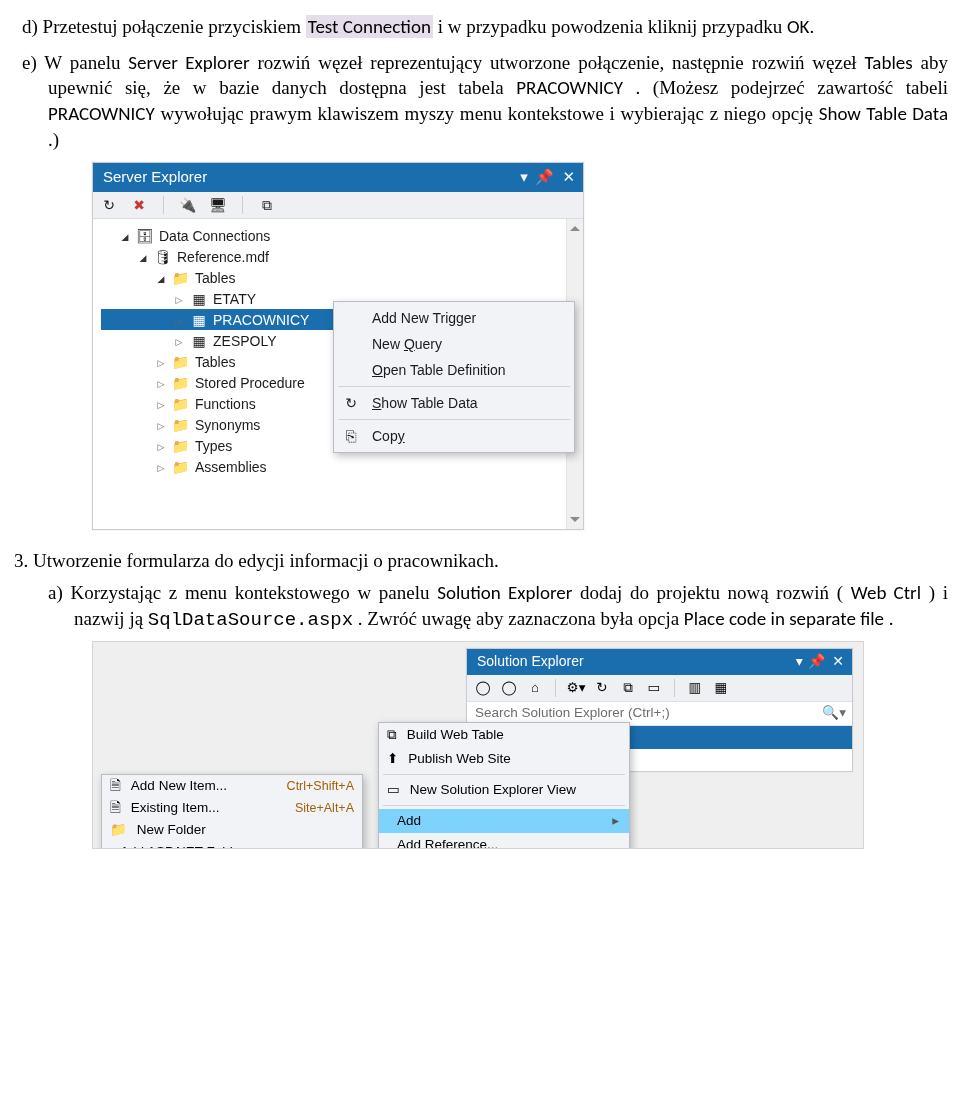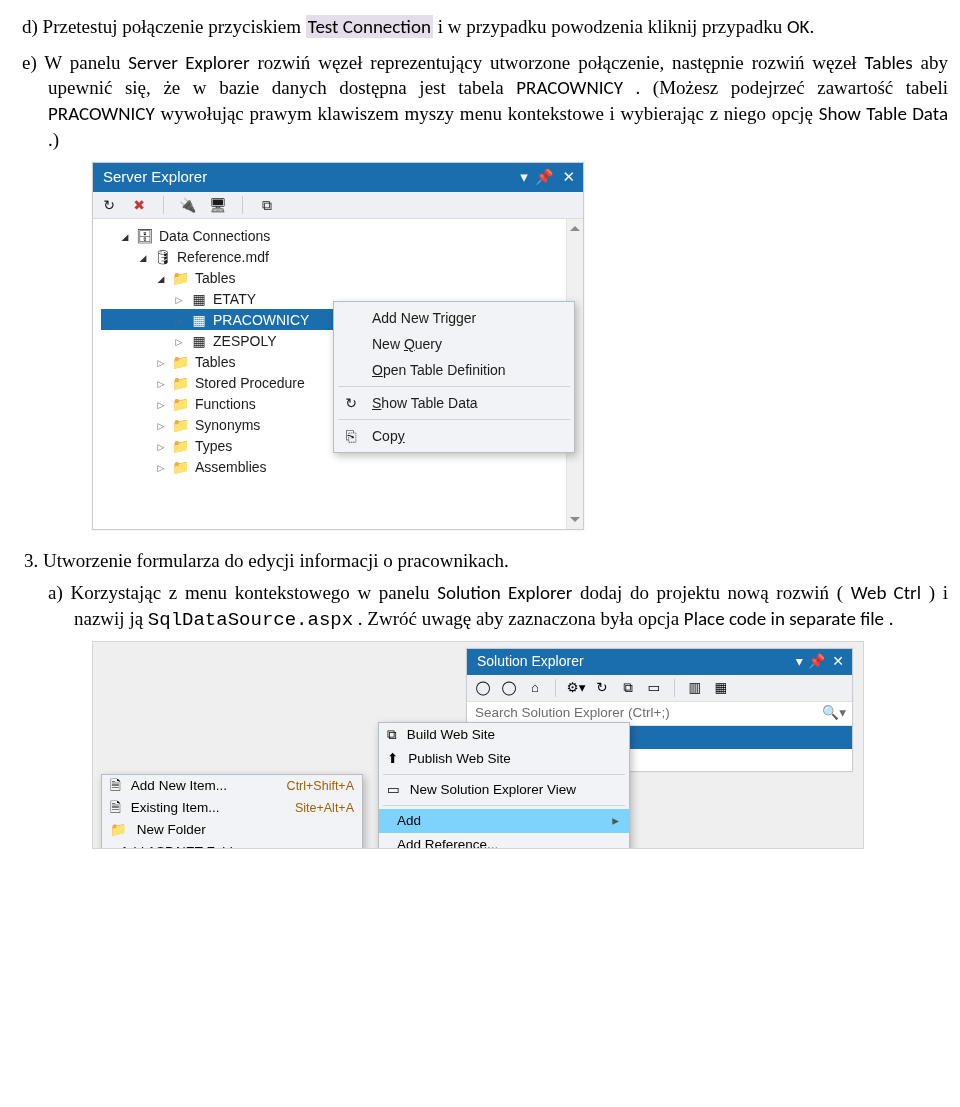--- a/index.html
+++ b/index.html
@@ -16,21 +16,21 @@
     text-align: justify;
     margin: 0 0 10px 36px;
     text-indent: -26px;
   }
   .para-hanging-sm {
     text-align: justify;
     margin: 0 0 6px 62px;
     text-indent: -26px;
   }
   .para-plain {
-    margin: 16px 0 6px 12px;
+    margin: 16px 0 6px 2px;
   }
   .hl {
     background: #e6ddec;
     font-family: Calibri, Arial, sans-serif;
     padding: 0 2px;
   }
   .ui {
     font-family: Calibri, Arial, sans-serif;
   }
   .mono {
@@ -358,21 +358,21 @@
       </div>
       <div class="so-row">
         <span>🗎</span>
         <span>Web.con</span>
       </div>
     </div>
 
     <div class="so-menu">
       <div class="citem">
         <span class="cico">⧉</span>
-        <span>Build Web Site</span>
+        <span>Build Web Table</span>
       </div>
       <div class="citem">
         <span class="cico">⬆</span>
         <span>Publish Web Site</span>
       </div>
       <div class="sep"></div>
       <div class="citem">
         <span class="cico">▭</span>
         <span>New Solution Explorer View</span>
       </div>

